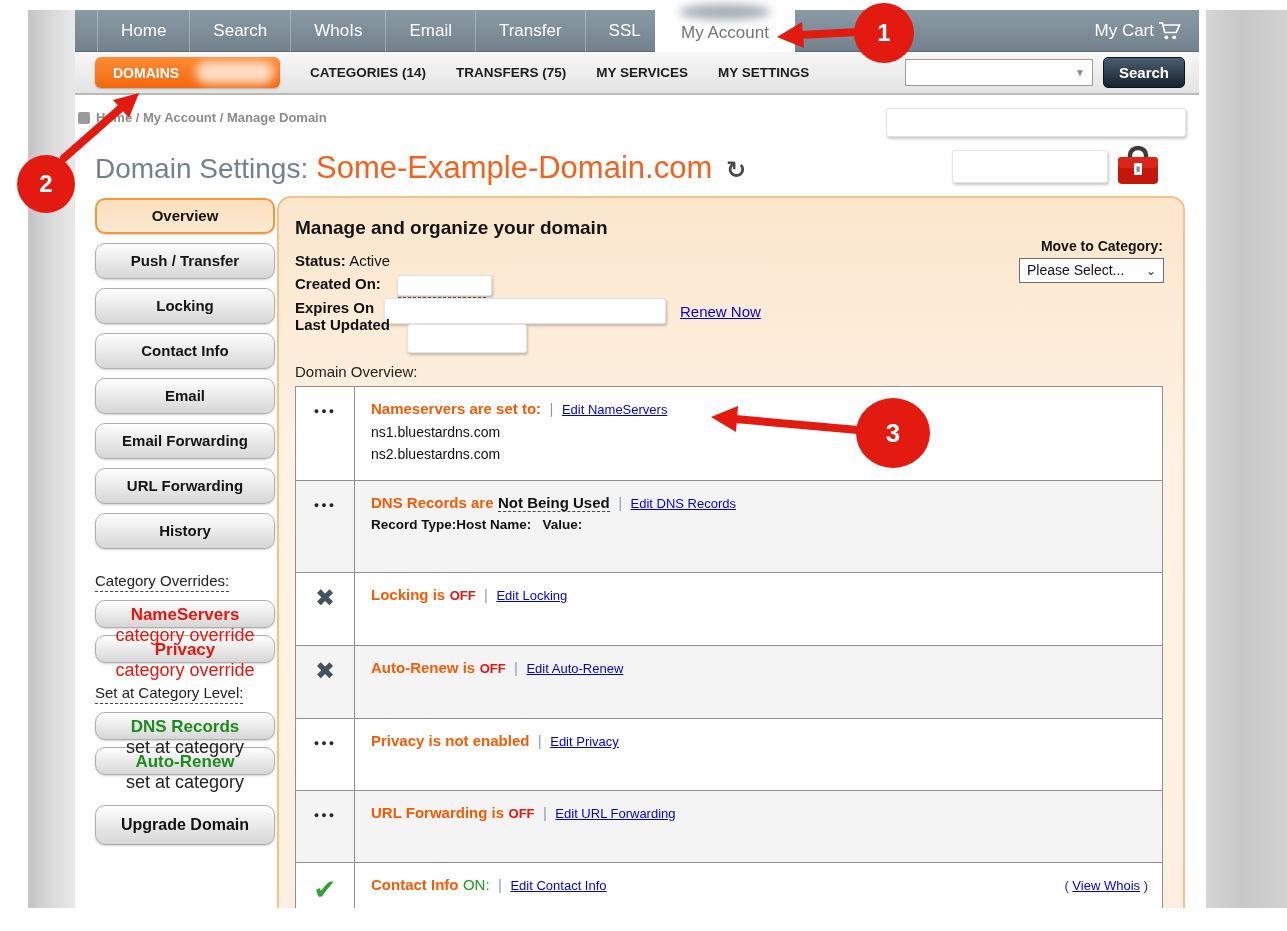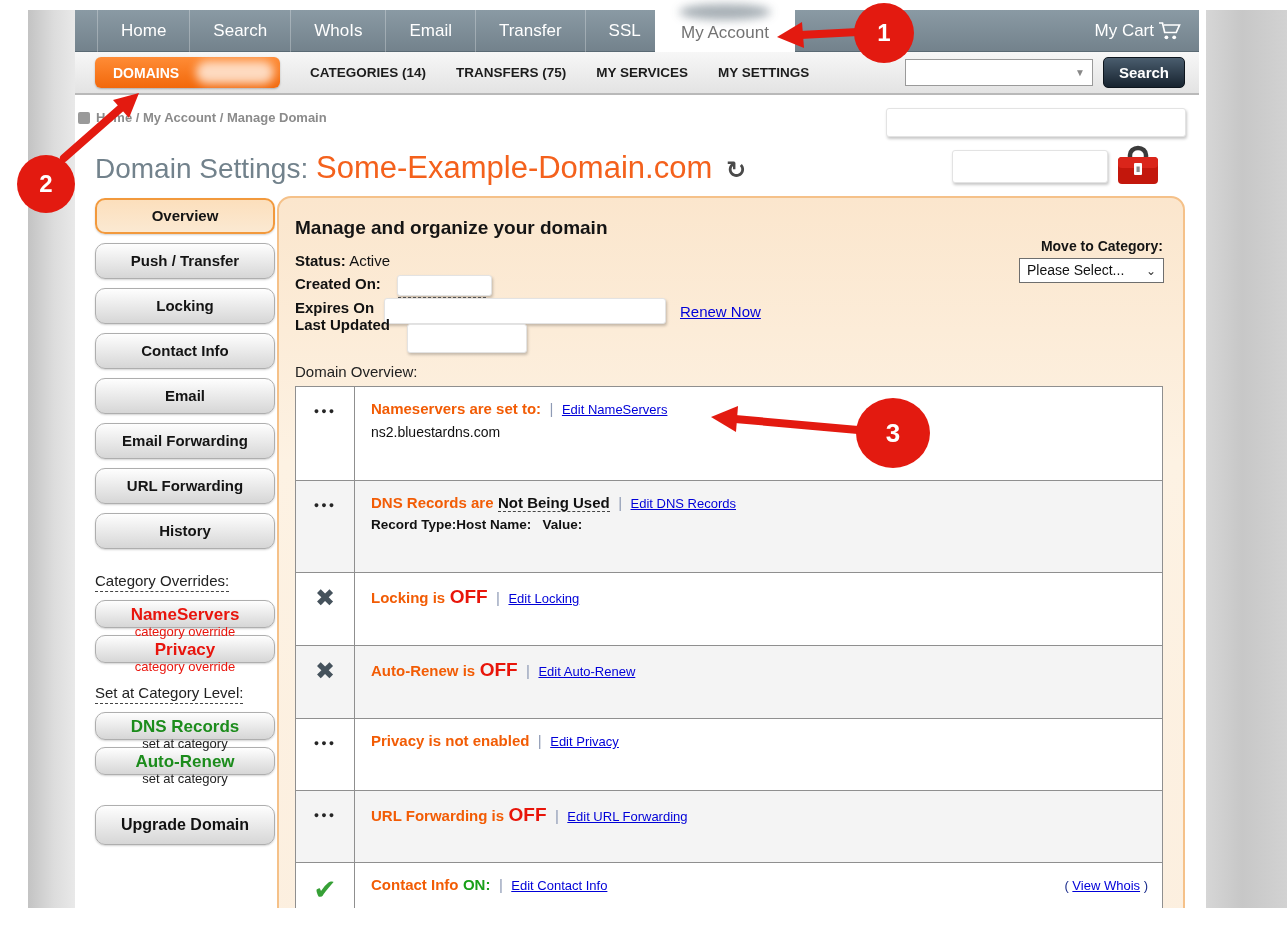--- a/index.html
+++ b/index.html
@@ -65,21 +65,21 @@
     line-height:34px; font-weight:bold; font-size:15px; color:#141414; cursor:pointer;
     background:linear-gradient(#fefefe,#d6d6d6); border:1px solid #aeaeae;
     box-shadow:0 1px 2px rgba(0,0,0,.18); }
   .side-tab.active { background:linear-gradient(#fcdfbc,#fbe9d2); border:2px solid #f2993c; line-height:32px; }
   .side-heading { font-size:15px; color:#222; margin:14px 0 8px 0; display:inline-block;
     border-bottom:1px dashed #444; padding-bottom:2px; }
   .side-btn2 { height:28px; margin-bottom:7px; border-radius:10px; text-align:center; cursor:pointer;
     background:linear-gradient(#fefefe,#d6d6d6); border:1px solid #aeaeae;
     box-shadow:0 1px 2px rgba(0,0,0,.18); padding-top:4px; line-height:1.15; }
   .side-btn2 .t { font-weight:bold; font-size:17px; }
-  .side-btn2 .s { font-size:13px; }
+  .side-btn2 .s { font-size:18px; }
   .red-btn .t, .red-btn .s { color:#e8150d; }
   .green-btn .t { color:#1c8c1c; } .green-btn .s { color:#222; }
   #upgrade-btn { margin-top:30px; height:40px; border-radius:10px; text-align:center;
     line-height:38px; font-weight:bold; font-size:16px; color:#111; cursor:pointer;
     background:linear-gradient(#fefefe,#d6d6d6); border:1px solid #aeaeae;
     box-shadow:0 1px 2px rgba(0,0,0,.18); }
 
   
   #main-heading { position:absolute; left:295px; top:217px; font-size:19px; font-weight:bold; color:#141414; }
   #move-label { position:absolute; right:124px; top:227px; font-size:14px; font-weight:bold; color:#141414;margin-top:11px; }
@@ -100,22 +100,22 @@
   #dtable { position:absolute; left:295px; top:386px; width:868px; border:1px solid #8f8f8f; background:#fff; }
   .trow { display:flex; border-bottom:1px solid #8f8f8f; background:#fff; }
   .trow.alt { background:#f4f4f4; }
   .trow:last-child { border-bottom:none; }
   .icon-cell { width:59px; border-right:1px solid #8f8f8f; text-align:center; padding-top:13px; flex:none; }
   .content-cell { flex:1; padding:13px 14px 0 16px; }
   .dots-icon { font-size:9px; letter-spacing:2px; color:#252525; }
   .x-icon { font-size:24px; color:#45525c; line-height:1; }
   .check-icon { font-size:28px; color:#36a036; line-height:1; }
   .row-title { font-size:15px; font-weight:bold; color:#f25c05; }
-  .row-status-off { font-size:19px; font-weight:bold; color:#e8150a; }
-  .row-status-on { font-size:15px; font-weight:bold; color:#18a018; }
+  .row-status-off { font-size:13px; font-weight:bold; color:#e8150a; }
+  .row-status-on { font-size:15px; font-weight:normal; color:#18a018; }
   .row-emph { font-size:15px; font-weight:bold; color:#111; border-bottom:1px dashed #444; }
   .sep { color:#8f9bb5; font-size:15px; margin:0 4px; }
   .row-link { font-size:13px; color:#0000d8; text-decoration:underline; cursor:pointer; }
   .row-lines { font-size:14px; color:#111; line-height:1.55; margin-top:4px; }
   .row-detail { font-size:13.5px; font-weight:bold; color:#111; margin-top:5px; white-space:pre-wrap; }
   .flexline { display:flex; align-items:baseline; justify-content:space-between; }
   .whois-wrap { font-size:13px; color:#1a2b8c; white-space:pre; }
   .whois-wrap .row-link { font-size:13px; }
 
   #bottom-strip { position:absolute; left:0; top:908px; width:1287px; height:23px; background:#fff; }
@@ -251,20 +251,21 @@
 
   <div id="dtable">
 
     <div class="trow" style="height:94px;">
       <div class="icon-cell"><span class="dots-icon">●●●</span></div>
       <div class="content-cell">
         <span class="row-title">Nameservers are set to:</span>
         <span class="sep">|</span>
         <a class="row-link">Edit NameServers</a>
         <div class="row-lines">
+          <div>ns1.bluestardns.com</div>
           <div>ns2.bluestardns.com</div>
         </div>
       </div>
     </div>
 
     <div class="trow alt" style="height:92px;">
       <div class="icon-cell"><span class="dots-icon">●●●</span></div>
       <div class="content-cell">
         <span class="row-title">DNS Records are</span>
         <span class="row-emph">Not Being Used</span>

